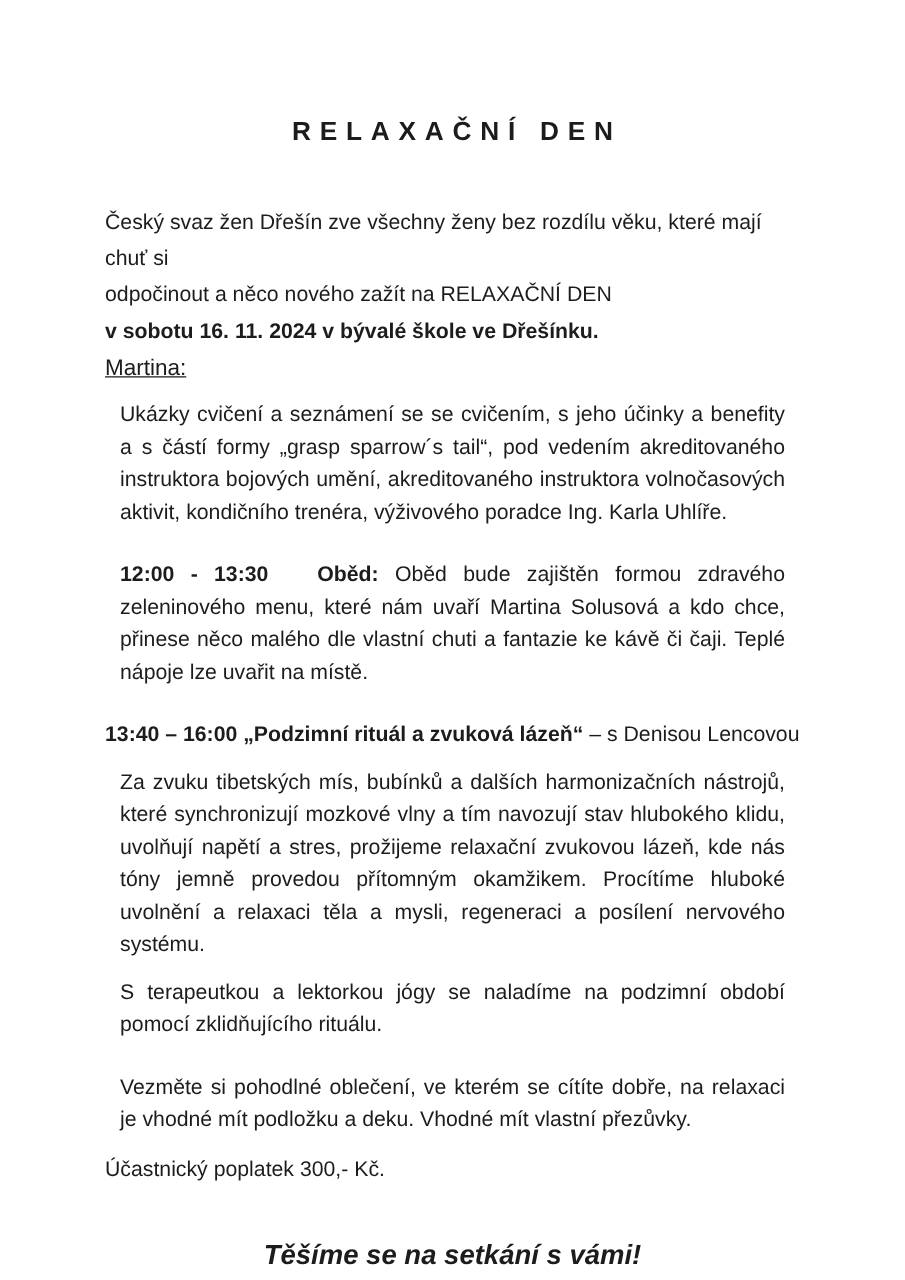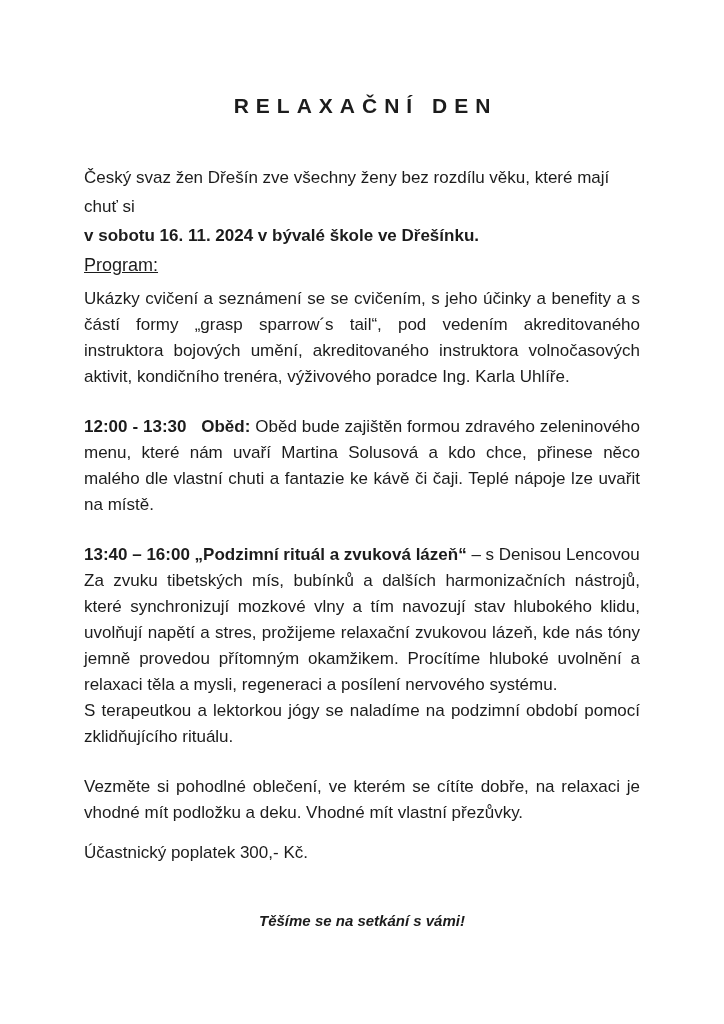--- a/index.html
+++ b/index.html
@@ -42,55 +42,56 @@
     text-decoration: underline;
   }
   .session-heading {
     margin: 0;
     font-size: 17px;
     line-height: 26px;
     white-space: pre-wrap;
   }
   .b { font-weight: bold; }
   .body-text {
-    margin: 0;
+    margin: 12px;
     font-size: 17px;
     line-height: 26px;
     text-align: justify;
   }
   .section { margin: 0 0 24px 0; }
   .lead { white-space: pre-wrap; }
   .note { margin-bottom: 14px; }
   .fee-line {
     margin: 0 0 42px 0;
     font-size: 17px;
     line-height: 26px;
   }
   .closing {
     margin: 0;
     text-align: center;
-    font-size: 15px;
+    font-size: 22px;
     line-height: 26px;
     font-weight: bold;
     font-style: italic;
   }
 </style>
 </head>
 <body>
 
 <div class="page">
 
   <h1 class="title">RELAXAČNÍ DEN</h1>
 
   <div class="intro">
     <div class="intro-line">Český svaz žen Dřešín zve všechny ženy bez rozdílu věku, které mají chuť si</div>
+    <div class="intro-line">odpočinout a něco nového zažít na RELAXAČNÍ DEN</div>
     <div class="intro-line bold">v sobotu 16. 11. 2024 v bývalé škole ve Dřešínku.</div>
   </div>
 
-  <div class="program-heading">Program:</div>
+  <div class="program-heading">Martina:</div>
 
   <section class="section">
     <p class="body-text">Ukázky cvičení a seznámení se se cvičením, s jeho účinky a benefity a s částí formy „grasp sparrow´s tail“, pod vedením akreditovaného instruktora bojových umění, akreditovaného instruktora volnočasových aktivit, kondičního trenéra, výživového poradce Ing. Karla Uhlíře.</p>
   </section>
 
   <section class="section">
     <p class="body-text"><span class="b lead">12:00 - 13:30   Oběd:</span><span> Oběd bude zajištěn formou zdravého zeleninového menu, které nám uvaří Martina Solusová a kdo chce, přinese něco malého dle vlastní chuti a fantazie ke kávě či čaji. Teplé nápoje lze uvařit na místě.</span></p>
   </section>
 
   <section class="section">

